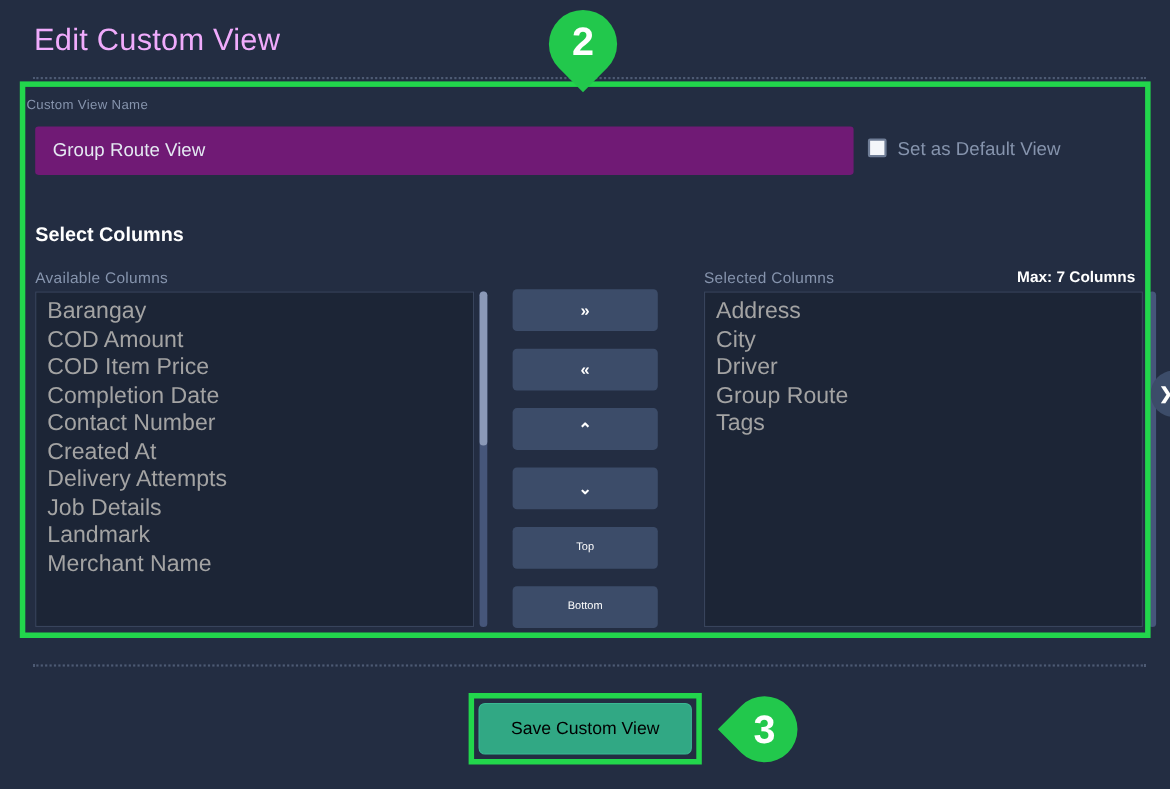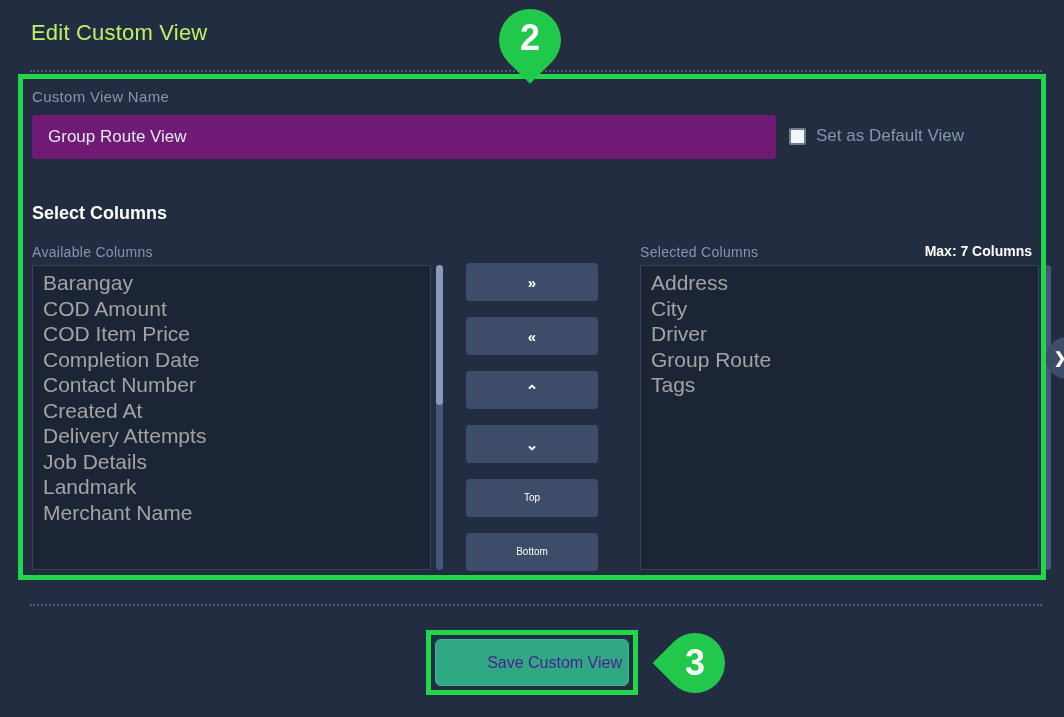--- a/index.html
+++ b/index.html
@@ -14,22 +14,22 @@
     overflow: hidden;
     position: relative;
     -webkit-font-smoothing: antialiased;
   }
 
   
   .page-title {
     position: absolute;
     left: 31px;
     top: 20px;
-    font-size: 22px;
-    color: #bef264;
+    font-size: 28px;
+    color: #f0abfc;
     letter-spacing: .2px;
   }
 
   
   .dotted-rule {
     position: absolute;
     left: 30px;
     right: 22px;
     height: 0;
     border-top: 2px dotted #4d5a73;
@@ -54,23 +54,23 @@
   .form-area {
     position: absolute;
     left: 23px;
     top: 79px;
     width: 1018px;
     height: 496px;
   }
 
   .field-label {
     position: absolute;
-    left: 9px;
+    left: 1px;
     top: 9px;
-    font-size: 15px;
+    font-size: 12px;
     color: #8694ad;
     letter-spacing: .3px;
   }
 
   .name-input {
     position: absolute;
     left: 9px;
     top: 36px;
     width: 744px;
     height: 44px;
@@ -83,21 +83,20 @@
     padding: 0 16px;
     box-sizing: border-box;
     outline: none;
   }
 
   .default-view-wrap {
     position: absolute;
     left: 766px;
     top: 47px;
     display: flex;
-    align-items: center;
     gap: 10px;
   }
   .checkbox {
     width: 17px;
     height: 17px;
     background: #f4f6fa;
     border: 2px solid #6f7d96;
     border-radius: 2px;
     box-sizing: border-box;
     flex: none;
@@ -241,26 +240,25 @@
   }
   .save-btn {
     position: absolute;
     left: 435px;
     top: 639px;
     width: 194px;
     height: 47px;
     background: #31a884;
     border: 1px solid #3ab994;
     border-radius: 6px;
-    color: #4c1d95;
+    color: #000000;
     font-family: "Liberation Sans", sans-serif;
     font-size: 16px;
     cursor: pointer;
     z-index: 4;
-    text-align: right;
   }
 
   
   .pin-2 {
     position: absolute;
     left: 499px;
     top: 9px;
     width: 62px;
     height: 92px;
     z-index: 8;

